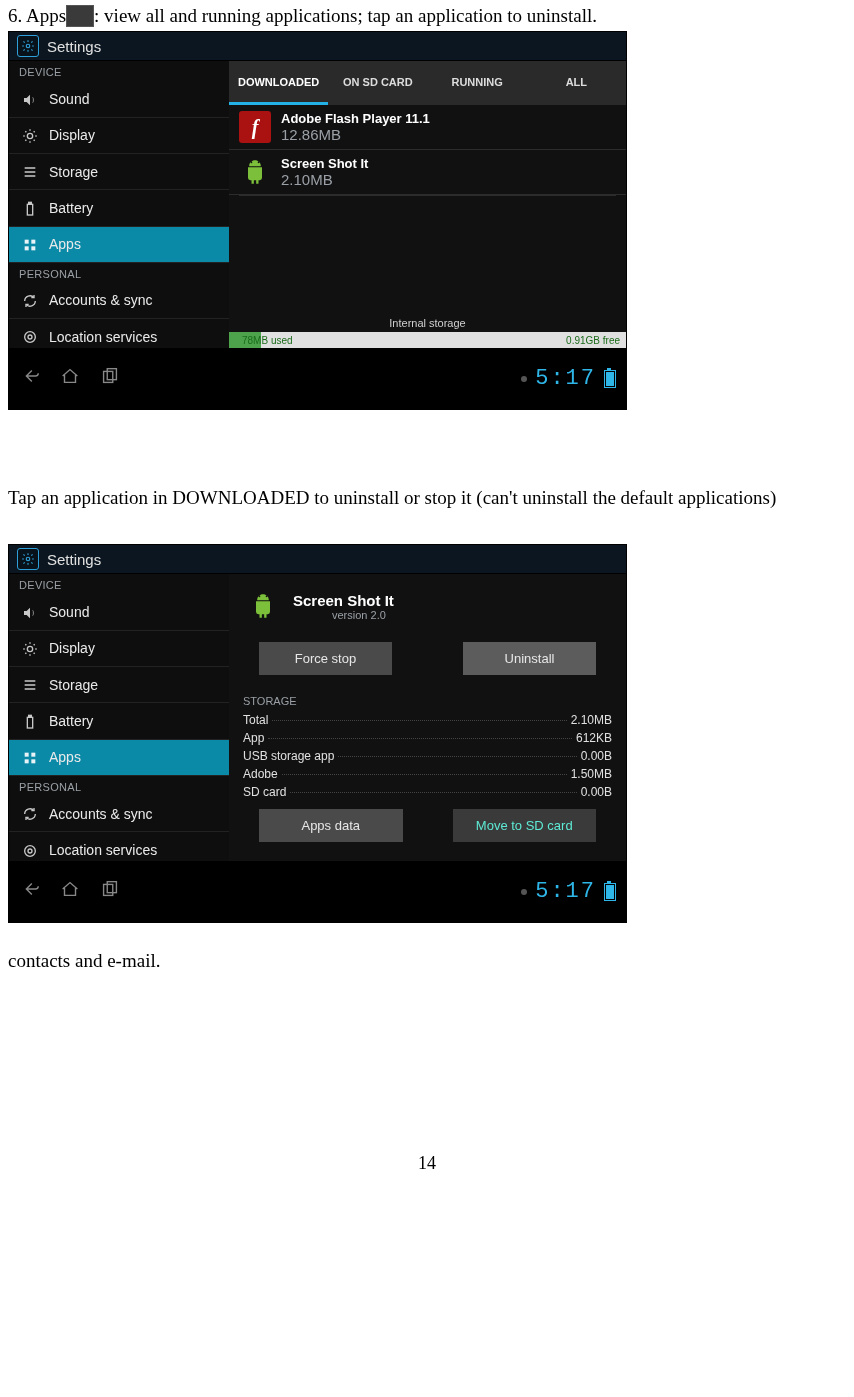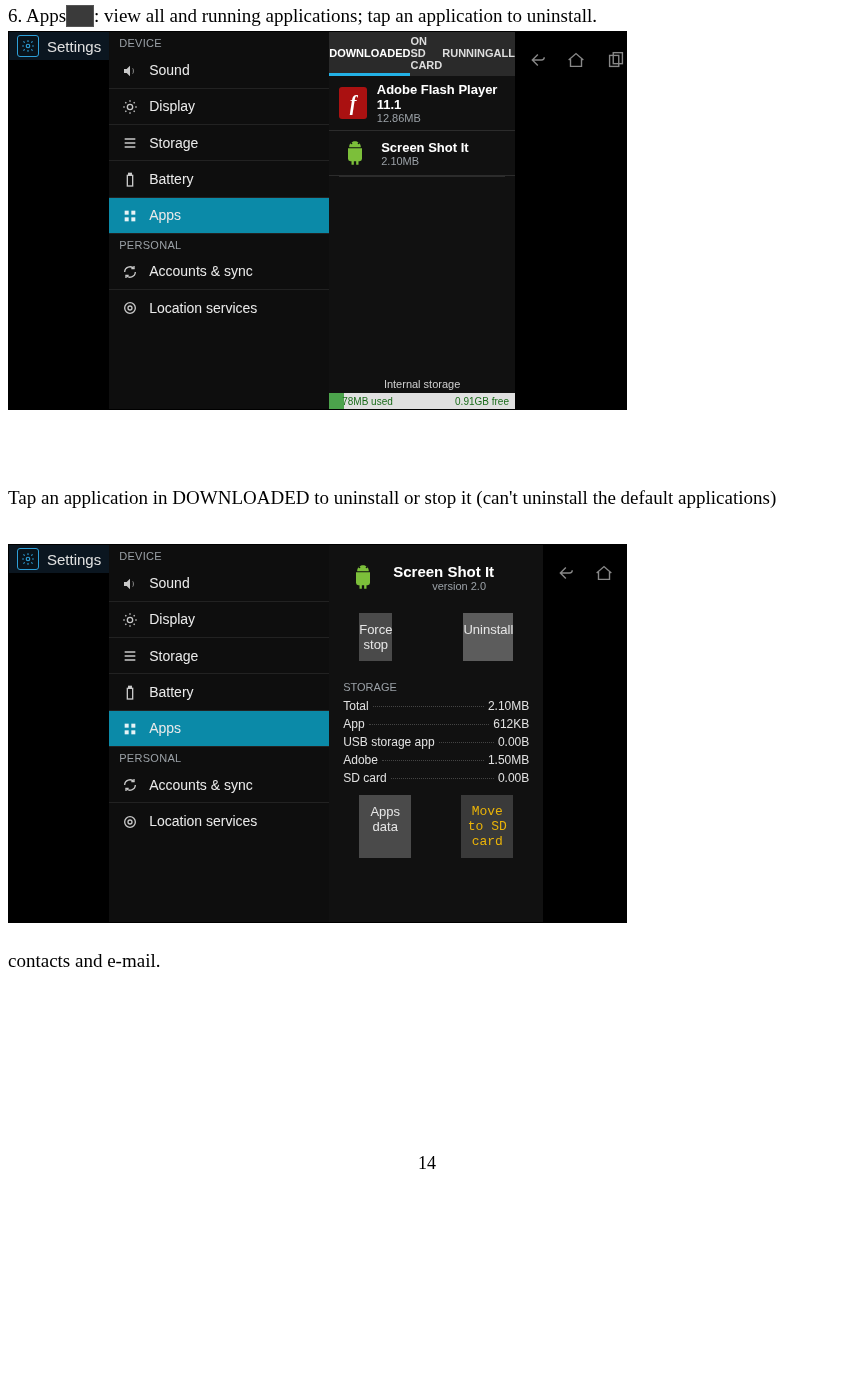--- a/index.html
+++ b/index.html
@@ -43,21 +43,21 @@
     
     .shot {
       width: 617px;
       height: 377px;
       border: 1px solid #000;
       background: #000;
       font-family: Arial, Helvetica, sans-serif;
       color:#fff;
       position: relative;
       display:flex;
-      flex-direction:row;
+      flex-direction:column;
       overflow:hidden;
     }
     .shot .topbar{
       height:28px; background:#0b1620; display:flex; align-items:center; gap:8px; padding:0 8px;
       border-bottom:1px solid #000;
     }
     .settings-icon{
       width:20px;height:20px;border:1px solid #2e9fd8;border-radius:3px;
       display:flex;align-items:center;justify-content:center; background:#08121a;
     }
@@ -91,21 +91,21 @@
     .tab.active{ border-bottom-color:#23b1e6; color:#fff; }
 
     .app-row{
       display:flex; align-items:center; gap:10px; padding:6px 10px;
       border-bottom:1px solid #2c2c2c;
     }
     .app-row .aicon{
       width:32px;height:32px;border-radius:3px;display:flex;align-items:center;justify-content:center;
     }
     .app-row .aname{ font-size:13px; font-weight:bold; }
-    .app-row .asize{ font-size:11px; color:#9aa0a6; }
+    .app-row .asize{ font-size:15px; color:#9aa0a6; }
 
     .storage-bar-wrap{
       margin-top:auto;
     }
     .storage-label{
       text-align:center; font-size:11px; color:#cfcfcf; padding:3px 0;
     }
     .storage-bar{
       height:16px; background:#e0e0e0; position:relative; font-size:10px; color:#1a6b1a;
       display:flex; align-items:center; justify-content:space-between; padding:0;
@@ -122,21 +122,21 @@
     .detail-head .aicon{ width:40px;height:40px; }
     .detail-head .dname{ font-size:15px; font-weight:bold; }
     .detail-head .dver{ font-size:11px; color:#9aa0a6;margin-left:39px; }
     .btn-row{ display:flex; gap:71px; padding:8px 30px 14px; }
     .btn-row2{ display:flex; gap:50px; padding:8px 30px 4px; }
     .btn{
       flex:1; background:#4a4a4a; color:#e6e6e6; font-size:13px;
       padding:9px 0; text-align:center; cursor:pointer;
     }
     .btn.alt{ background:#5c5c5c; }
-    .btn.disabled{ background:#3a3a3a; color:#eab308;font-family:Liberation Mono, monospace; }
+    .btn.disabled{ background:#3a3a3a; color:#5eead4; }
     .storage-section .sh{ color:#9aa0a6; font-size:11px; padding:6px 14px 4px; }
     .kv{ display:flex; padding:2px 14px; font-size:12px; align-items:baseline; }
     .kv .k{ color:#e0e0e0; }
     .kv .dots{ flex:1; border-bottom:1px dotted #444; margin:0 4px; position:relative; top:-3px;}
     .kv .v{ color:#e0e0e0; }
 
     .navbar{
       height:31px; background:#000; display:flex; align-items:center; padding:15px 10px;
       justify-content:space-between;
     }

